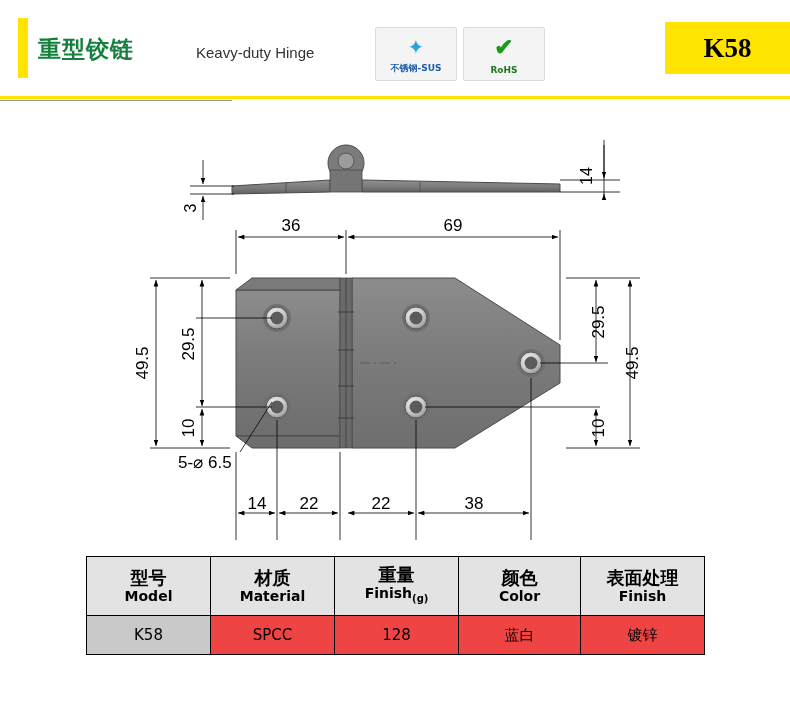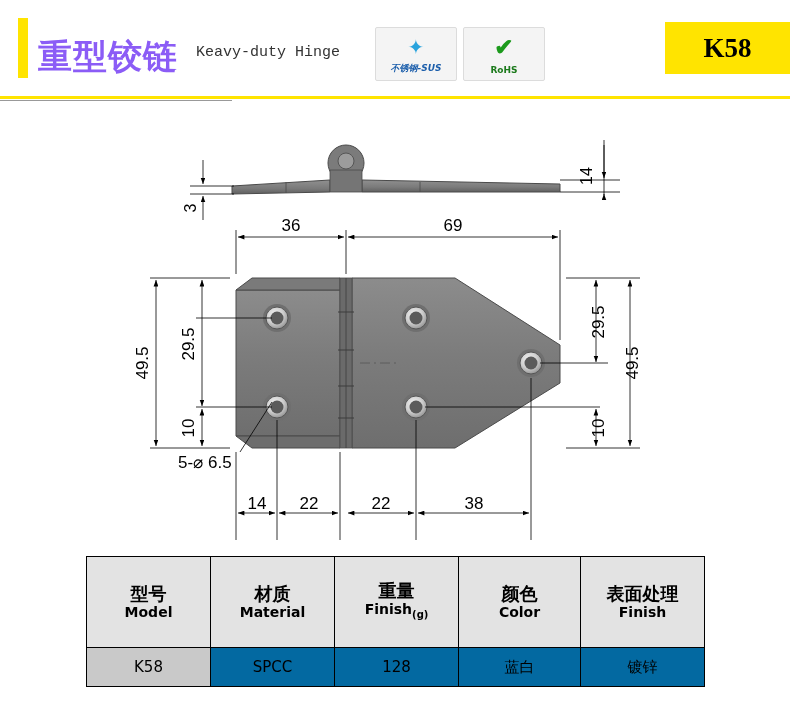--- a/index.html
+++ b/index.html
@@ -29,33 +29,33 @@
     left: 18px;
     top: 18px;
     width: 10px;
     height: 60px;
     background: #ffe400;
   }
   .title-cn {
     position: absolute;
     left: 38px;
     top: 34px;
-    font-size: 34px;
+    font-size: 23px;
     font-weight: bold;
     letter-spacing: 1px;
-    color: #8b5cf6;
+    color: #15803d;
     font-family: "DejaVu Sans", "Liberation Sans", sans-serif;
   }
   .title-en {
     position: absolute;
     left: 196px;
     top: 44px;
     font-size: 15px;
     color: #333;
-    font-family: Liberation Mono, monospace;
+    font-family: Liberation Sans, sans-serif;
   }
 
   .badges {
     position: absolute;
     left: 375px;
     top: 27px;
     display: flex;
     gap: 6px;
   }
   .badge {
@@ -71,21 +71,21 @@
     justify-content: flex-end;
     padding-bottom: 5px;
     box-sizing: border-box;
   }
   .badge .b-label {
     font-size: 9px;
     font-weight: bold;
     color: #1b5eab;
     font-family: "DejaVu Sans", "Liberation Sans", sans-serif;
   }
-  .badge.sus .b-label { color: #1b5eab; font-style: italic; }
+  .badge.sus .b-label { color: #1b5eab; }
   .badge.rohs .b-label { color: #1c7a1c; }
   .badge .b-icon {
     position: absolute;
     top: 6px;
     left: 0;
     right: 0;
     text-align: center;
     height: 26px;
     line-height: 26px;
   }
@@ -162,41 +162,41 @@
     table-layout: fixed;
   }
   .spec-table th, .spec-table td {
     border: 1px solid #000;
     text-align: center;
     font-family: "DejaVu Sans", "Liberation Sans", sans-serif;
   }
   .spec-table thead th {
     background: #e3e3e3;
     height: 50px;
-    padding: 20px 0;
+    padding: 4px 0;
   }
   .hcn {
     display: block;
     font-size: 18px;
     font-weight: bold;
     line-height: 20px;
   }
   .hen {
     display: block;
     font-size: 14px;
     line-height: 17px;
   }
   .hen .sub {
     font-size: 10px;
     vertical-align: sub;
   }
   .spec-table tbody td {
     height: 36px;
     font-size: 15px;
-    background: #0369a1;
+    background: #ef4444;
   }
   .spec-table tbody td.model-cell {
     background: #c9c9c9;
   }
   .col-model { width: 124px; }
   .col-material { width: 124px; }
   .col-weight { width: 124px; }
   .col-color { width: 122px; }
   .col-finish { width: 124px; }
 </style>

